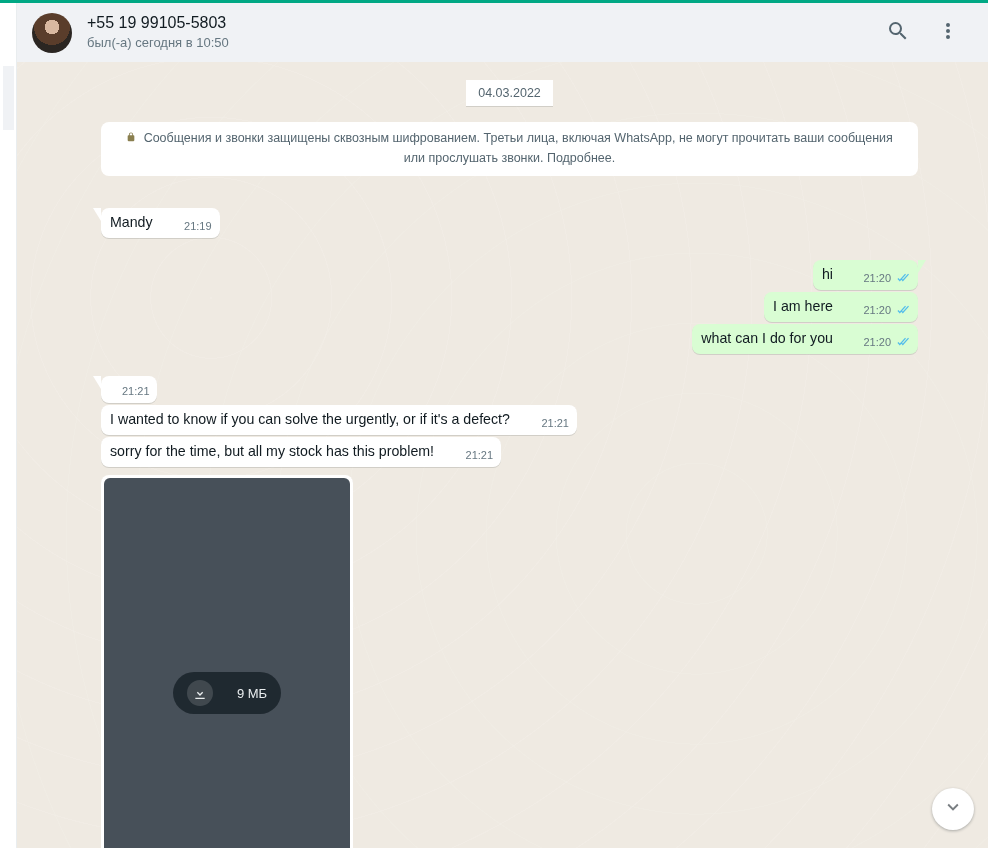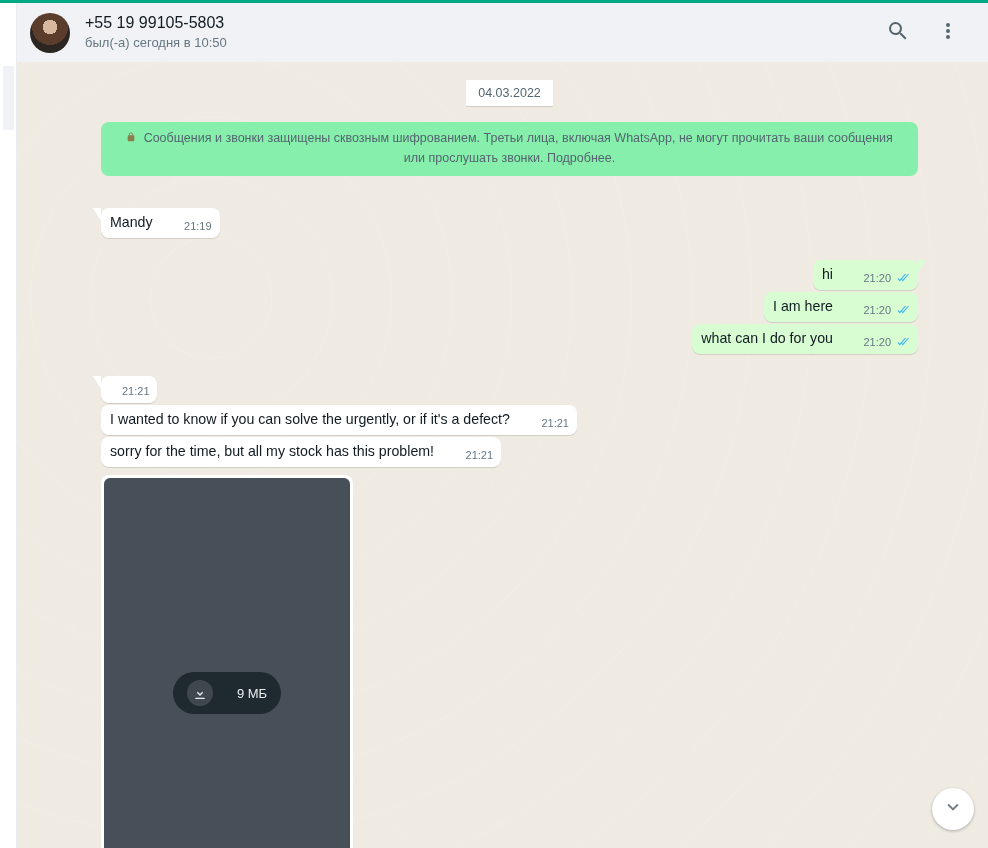--- a/index.html
+++ b/index.html
@@ -6,21 +6,21 @@
     html, body { width: 988px; height: 848px; font-family: "Segoe UI", "Helvetica Neue", Helvetica, "Lucida Grande", Arial, sans-serif; overflow: hidden; }
 
     .brand-bar { height: 3px; background:#00a884; width:100%; }
 
     .header {
       height: 59px;
       background:#f0f2f5;
       display:flex;
       align-items:center;
       padding: 0 20px 0 15px;
-      border-left: 1px solid #7f1d1d;
+      border-left: 3px solid #7f1d1d;
     }
     .sidebar-sliver {
       position:absolute;
       top:3px; left:0; width:17px; height:845px;
       background:#ffffff;
       border-right:1px solid #e9edef;
       z-index:5;
     }
     .sidebar-sliver .mini {
       position:absolute; top:63px; left:3px; width:11px; height:64px;
@@ -68,21 +68,21 @@
       background:#ffffff;
       color:#54656f;
       font-size:12.5px;
       padding:6px 12px;
       border-radius:0;
       width:max-content;
       box-shadow:0 1px 0.5px rgba(11,20,26,.13);
     }
 
     .enc-banner{
-      background:#86efac;
+      background:#ffffff;
       color:#54656f;
       text-align:center;
       font-size:12.5px;
       line-height:20px;
       padding:6px 24px 8px 24px;
       border-radius:8px;
       margin: 0 0 22px 0;
     }
     .enc-banner .lock{ margin-right:4px; position:relative; top:1px; }
 

